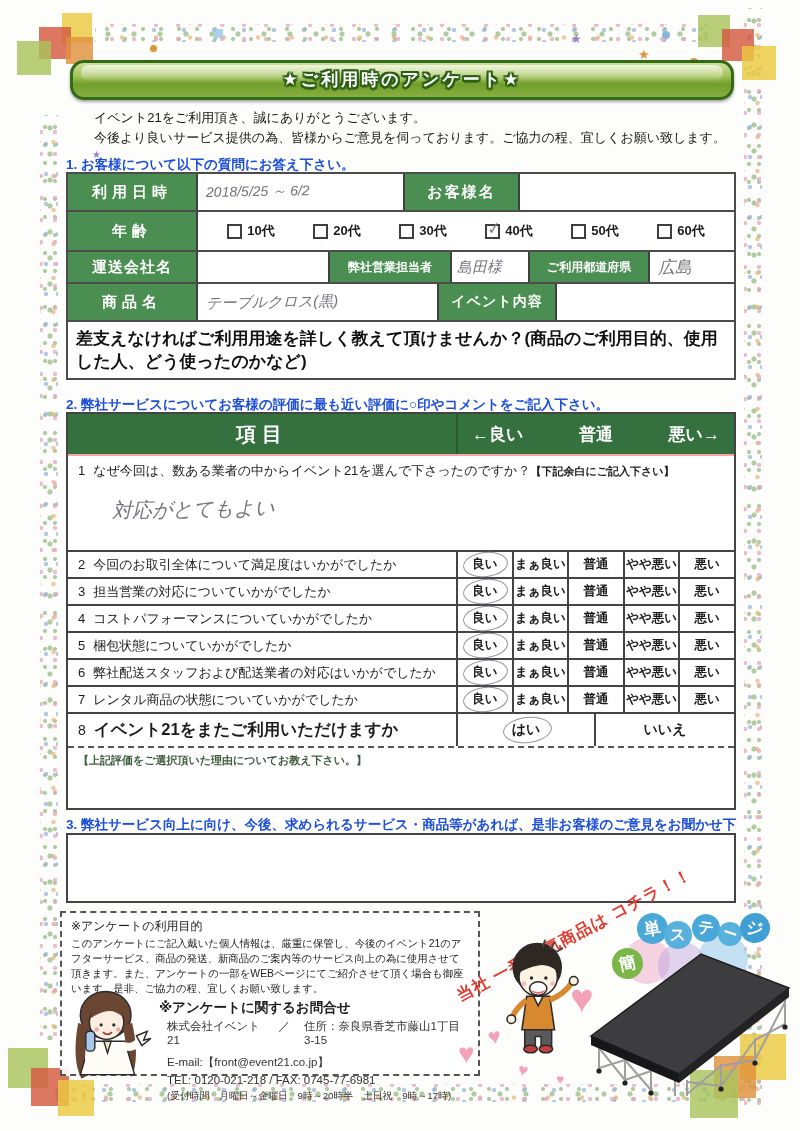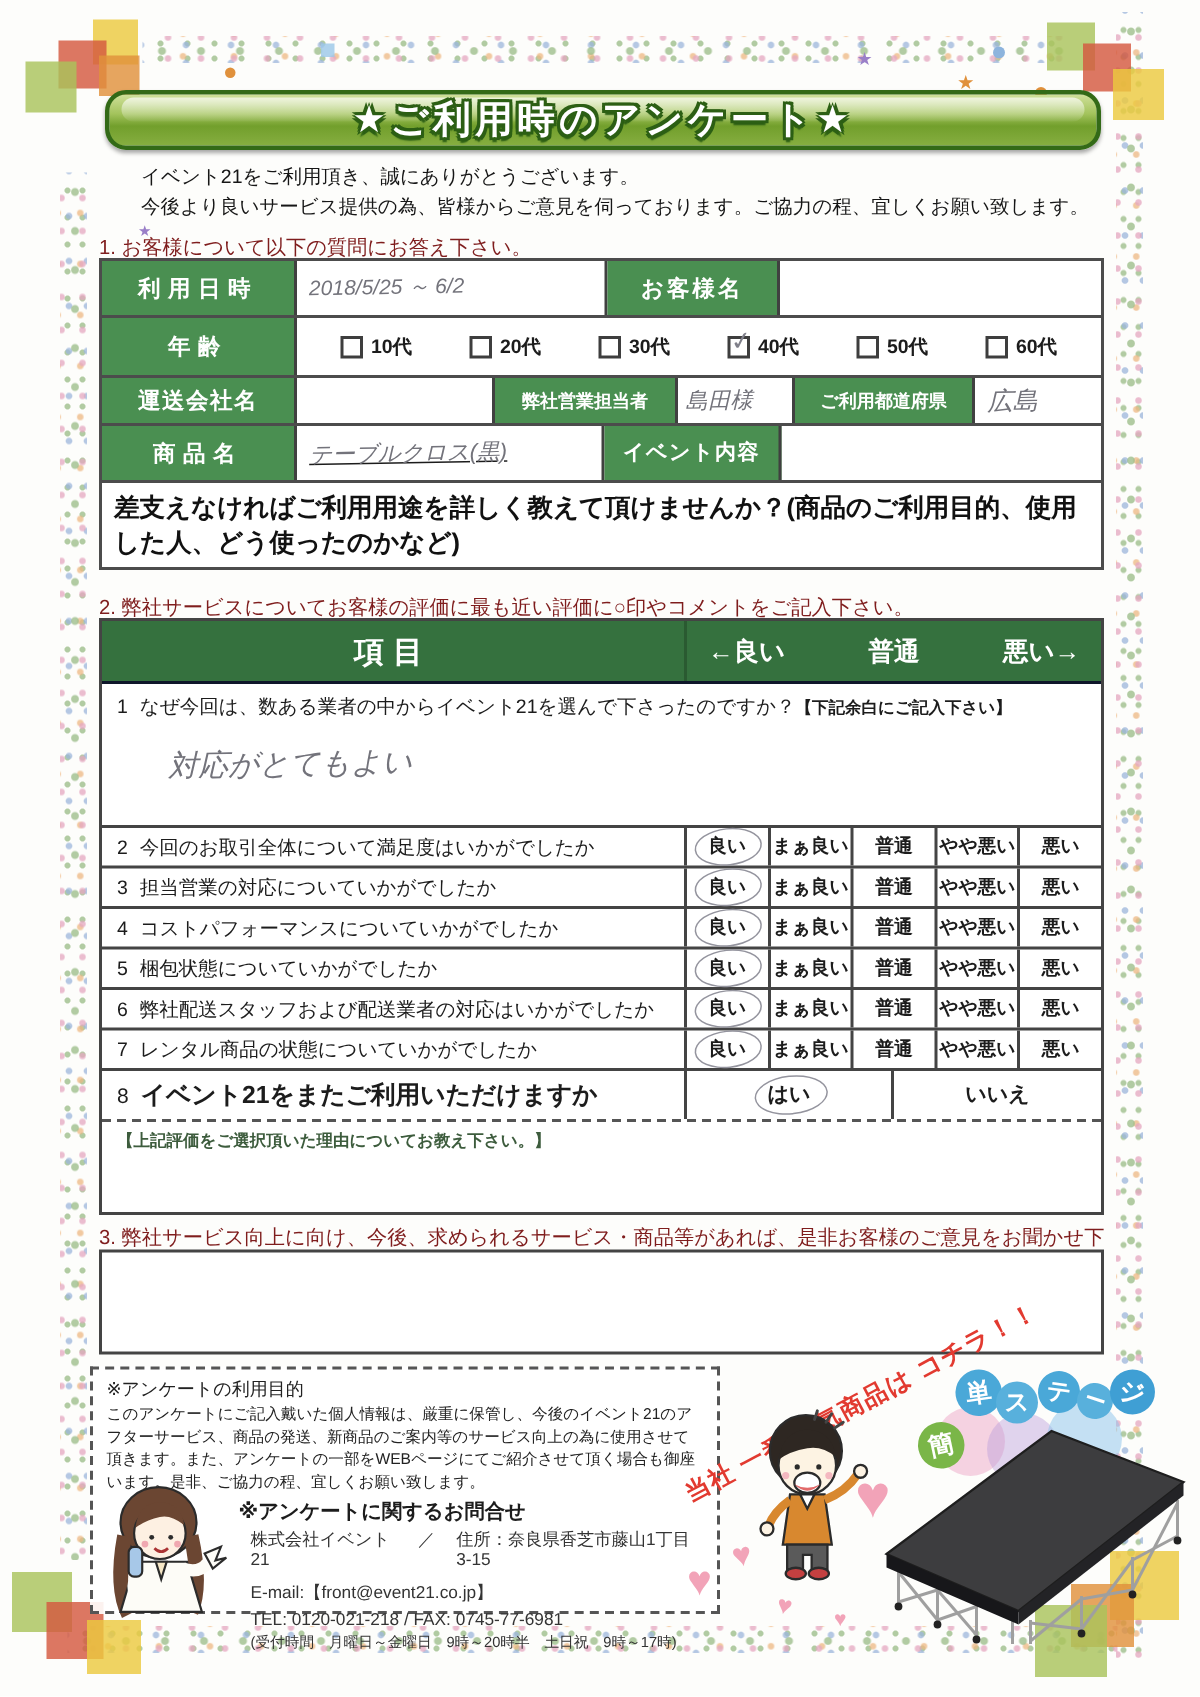--- a/index.html
+++ b/index.html
@@ -41,47 +41,47 @@
   .dot { position:absolute; border-radius:50%; }
 
   
   .banner { left:70px; top:60px; width:664px; height:40px; border-radius:14px;
     border:3px solid #336a17;
     background:linear-gradient(180deg,#cfe09a 0%,#a3c35c 38%,#729f2c 62%,#86ae40 100%);
     box-shadow:0 2px 3px rgba(0,0,0,.35); }
   .banner::before { content:""; position:absolute; left:8px; right:8px; top:2px; height:16px;
     border-radius:9px; background:linear-gradient(180deg,rgba(255,255,255,.7),rgba(255,255,255,.05)); }
   .banner-text { position:relative; display:block; text-align:center; line-height:34px;
-    font-size:25px; font-weight:bold; color:#fff; letter-spacing:3px;
+    font-size:17px; font-weight:bold; color:#fff; letter-spacing:3px;
     text-shadow:-2px -2px 0 #2c5f14,2px -2px 0 #2c5f14,-2px 2px 0 #2c5f14,2px 2px 0 #2c5f14,
       -2px 0 0 #2c5f14,2px 0 0 #2c5f14,0 -2px 0 #2c5f14,0 3px 1px #2c5f14; }
 
   .intro { left:94px; top:108px; width:648px; font-size:13px; line-height:1.55; color:#161616; }
 
-  .sec-heading { position:absolute; font-size:13.5px; font-weight:normal; color:#7f1d1d; }
+  .sec-heading { position:absolute; font-size:13.5px; font-weight:bold; color:#1d4ed8; }
 
   
   .table1 { left:66px; top:172px; width:670px; border:2.5px solid #4c4c4c; background:#fff; }
   .t-row { display:flex; border-bottom:2px solid #4c4c4c; }
   .t-row:last-child { border-bottom:none; }
   .cell { border-right:2px solid #404040; display:flex; align-items:center; }
   .cell:last-child { border-right:none; }
   .glabel { background:#4a8f51; color:#fff; font-weight:bold; justify-content:center; font-size:15px; letter-spacing:5px; }
   .glabel.small { font-size:12px; letter-spacing:0; }
   .hand { font-style:italic; color:#73737b; transform:rotate(-1deg); }
   .cb-zone { flex:1; display:flex; align-items:center; justify-content:space-around; padding:0 10px; }
   .cb { display:flex; align-items:center; gap:5px; font-weight:bold; font-size:13px; }
   .cb-box { width:15px; height:15px; border:2px solid #3e3e3e; background:#fff; position:relative; }
   .cb-check { position:absolute; top:-8px; left:0; font-size:17px; color:#80808a; font-weight:normal;
     transform:rotate(-8deg); font-style:italic; }
   .note-cell { display:block; padding:5px 8px; font-size:17px; font-weight:bold; color:#111; }
 
   
   .table2 { left:66px; top:412px; width:670px; border:2.5px solid #444; background:#fff; }
-  .t2-head { display:flex; background:#35713e; color:#fff; height:42px; border-bottom:2px solid #0f172a; }
+  .t2-head { display:flex; background:#35713e; color:#fff; height:42px; border-bottom:2px solid #fca5a5; }
   .t2-head-item { flex:0 0 390px; display:flex; align-items:center; justify-content:center;
     font-size:20px; font-weight:bold; letter-spacing:6px; border-right:2px solid #2a5a31; }
   .t2-head-scale { flex:1; display:flex; align-items:center; justify-content:space-between;
     padding:0 14px; font-size:17px; font-weight:bold; }
   .q1-block { border-bottom:2px solid #444; height:96px; padding:6px 10px; }
   .q1-line { font-size:13px; }
   .qnum { display:inline-block; margin-right:8px; }
   .q1-note { font-size:11px; font-weight:bold; }
   .q1-answer { margin:12px 0 0 34px; font-size:20px; }
   .r-row { display:flex; height:27px; border-bottom:2px solid #444; }
@@ -209,21 +209,21 @@
       <div class="cell" style="width:78px;padding-left:5px;">
         <span class="hand" style="font-size:15px;">島田様</span>
       </div>
       <div class="cell glabel small" style="width:120px;text-align:center;">ご利用都道府県</div>
       <div class="cell" style="flex:1;padding-left:8px;">
         <span class="hand" style="font-size:17px;">広島</span>
       </div>
     </div>
     <div class="t-row" style="height:38px;">
       <div class="cell glabel" style="width:130px;">商品名</div>
-      <div class="cell" style="width:205px;padding-left:8px;text-decoration:underline;">
+      <div class="cell" style="width:241px;padding-left:8px;">
         <span class="hand" style="font-size:15px;">テーブルクロス(黒)</span>
       </div>
       <div class="cell glabel" style="width:118px;font-size:14px;letter-spacing:1px;">イベント内容</div>
       <div class="cell" style="flex:1;"></div>
     </div>
     <div class="t-row" style="height:56px;">
       <div class="note-cell" style="flex:1;">差支えなければご利用用途を詳しく教えて頂けませんか？(商品のご利用目的、使用した人、どう使ったのかなど)</div>
     </div>
   </div>
 

